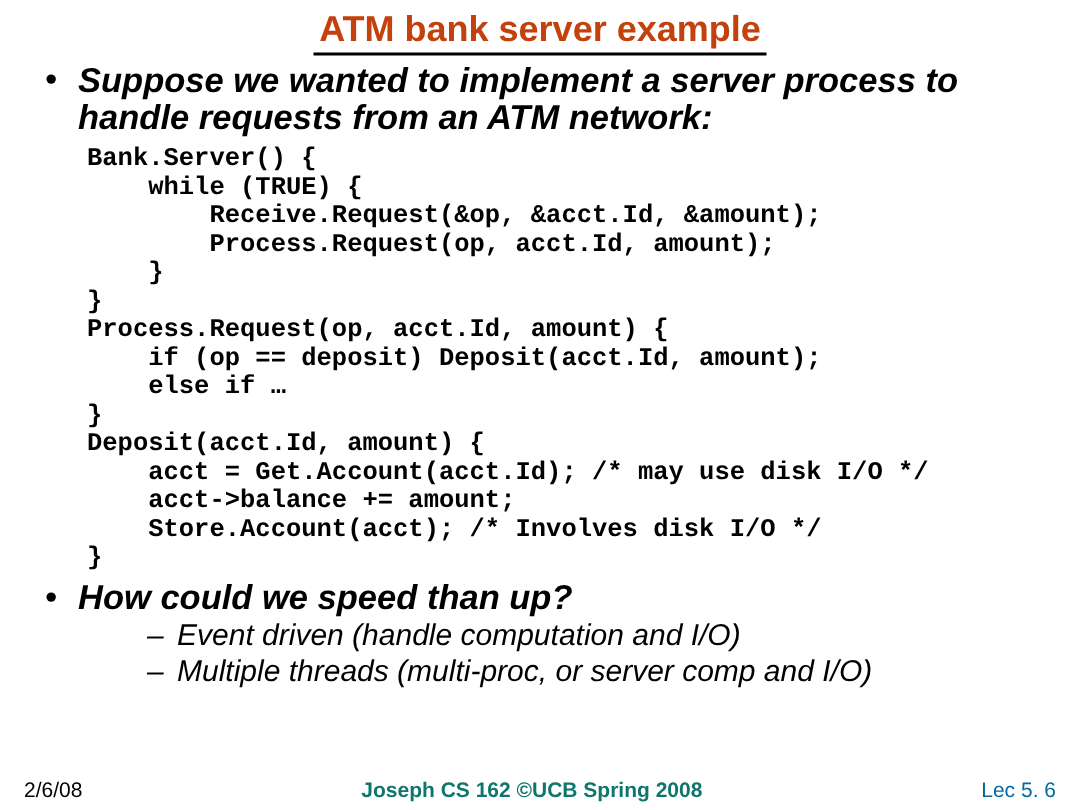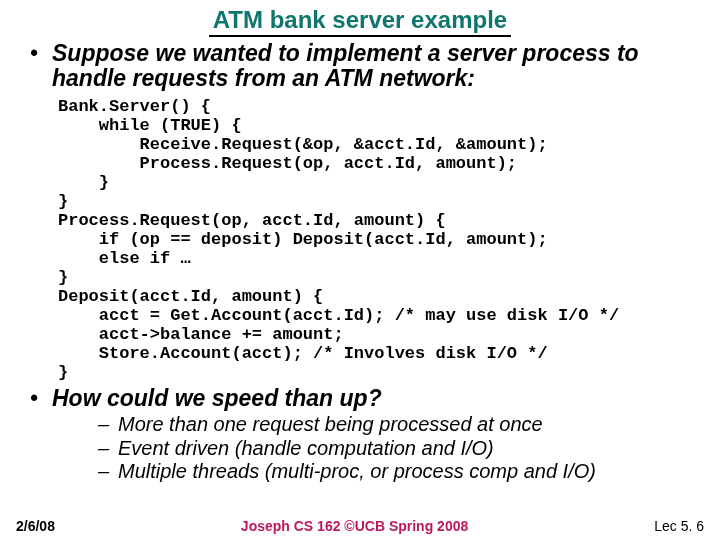--- a/index.html
+++ b/index.html
@@ -20,21 +20,21 @@
     position: relative;
   }
   .title-wrap {
     text-align: center;
     margin: 0 0 2px 0;
   }
   .title {
     display: inline-block;
     font-weight: bold;
     font-size: 24px;
-    color: #0f766e;
+    color: #c2410c;
     border-bottom: 2.5px solid #000;
     padding: 0 4px 1px 4px;
   }
   ul.top {
     margin: 4px 0 0 0;
     padding: 0 0 0 40px;
     list-style: none;
     font-style: italic;
   }
   ul.top > li {
@@ -81,23 +81,23 @@
     position: absolute;
     left: 0;
     right: 0;
     bottom: 6px;
     display: flex;
     justify-content: space-between;
     align-items: flex-end;
     padding: 0 16px;
     font-size: 14px;
   }
-  .footer .date   { color: #000; font-weight: bold; }
-  .footer .center { color: #be185d; font-weight: bold; text-align: center; flex: 1; }
-  .footer .lec    { color: #000000; text-align: center; }
+  .footer .date   { color: #000; }
+  .footer .center { color: #0f766e; font-weight: bold; text-align: center; flex: 1; }
+  .footer .lec    { color: #0369a1; text-align: center; }
 </style>
 </head>
 <body>
 
 <div class="slide">
 
   <div class="title-wrap">
     <span class="title">ATM bank server example</span>
   </div>
 
@@ -118,23 +118,22 @@
 Deposit(acct.Id, amount) {
     acct = Get.Account(acct.Id); /* may use disk I/O */
     acct-&gt;balance += amount;
     Store.Account(acct); /* Involves disk I/O */
 }</div>
 
   <ul class="top">
     <li>
       <span>How could we speed than up?</span>
       <ul class="sub">
-        <li>More than one request being processed at once</li>
         <li>Event driven (handle computation and I/O)</li>
-        <li>Multiple threads (multi-proc, or process comp and I/O)</li>
+        <li>Multiple threads (multi-proc, or server comp and I/O)</li>
       </ul>
     </li>
   </ul>
 
   <div class="footer">
     <span class="date">2/6/08</span>
     <span class="center">Joseph CS 162 ©UCB Spring 2008</span>
     <span class="lec">Lec 5. 6</span>
   </div>
 

